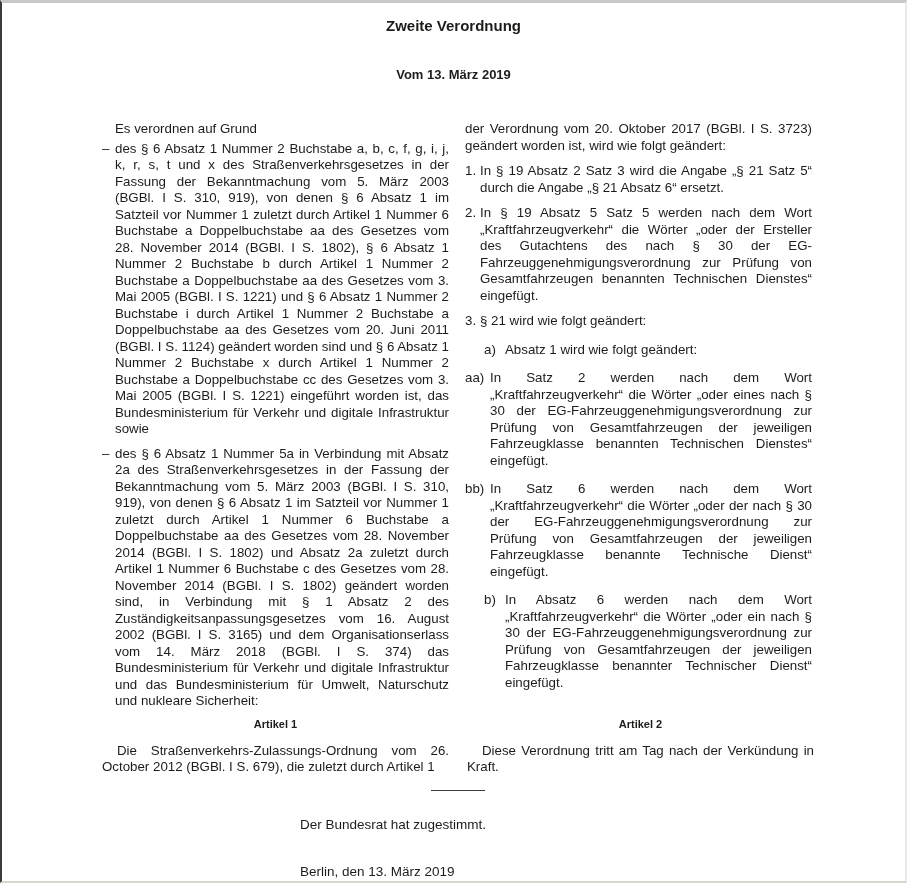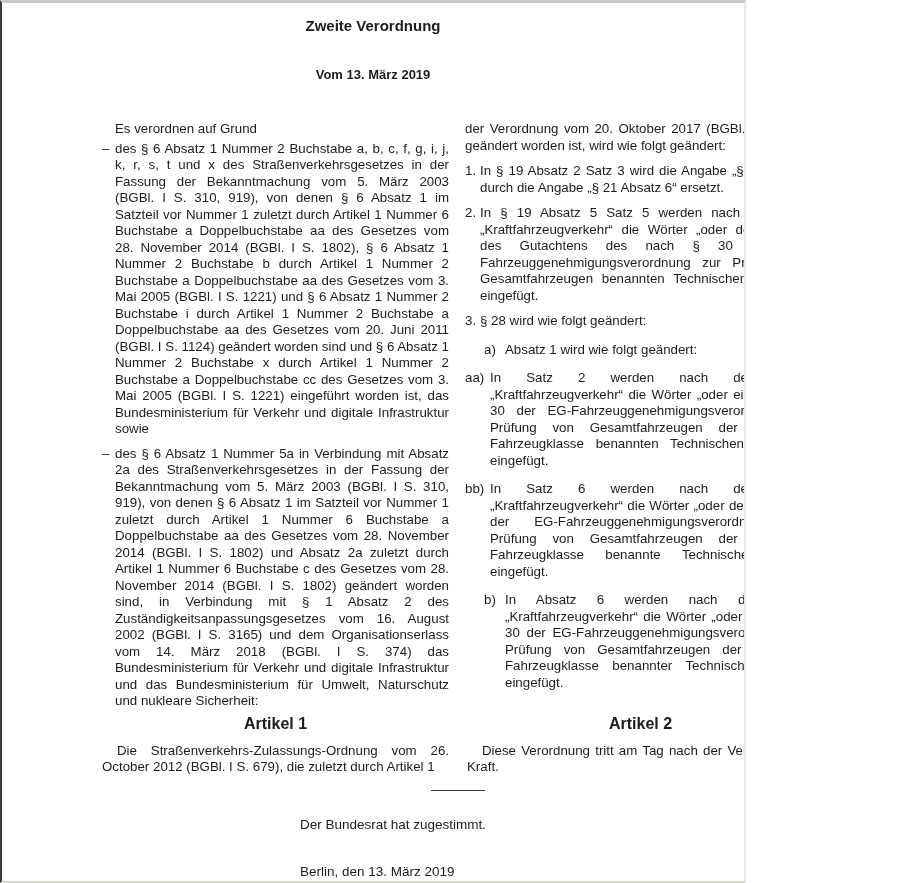--- a/index.html
+++ b/index.html
@@ -1,18 +1,18 @@
 <!DOCTYPE html>
 <html lang="de"><head>
 <meta charset="utf-8">
 <style>
   html,body { margin:0; padding:0; background:#ffffff; }
   .page {
     position:relative;
-    width:746px; height:883px;
+    width:907px; height:883px;
     box-sizing:border-box;
     background:#ffffff;
     border-top:3px solid #c9c9c9;
     border-bottom:2px solid #d8d8d1;
     border-left:2px solid #3a3a3a;
     border-right:2px solid #e9e9e6;
     font-family:"Liberation Sans","DejaVu Sans",sans-serif;
     color:#1c1c1a;
     overflow:hidden;
   }
@@ -48,21 +48,21 @@
   .lvl3 .marker { width:25px; }
   .cont { text-align:justify; }
   .article {
     position:absolute; width:347px; top:713px;
     font-size:13.3px; line-height:16.5px;
   }
   .article.left  { left:100px; }
   .article.right { left:465px; }
   .article h2 {
     margin:0; text-align:center;
-    font-size:16px; font-weight:bold;
+    font-size:11px; font-weight:bold;
   }
   .article p {
     margin:10px 0 0 0;
     text-align:justify; text-indent:15px;
   }
   .footer-rule {
     position:absolute; top:787px; left:429px;
     width:54px; height:0;
     border-top:1.5px solid #3c3c3c;
   }
@@ -110,21 +110,21 @@
         <span class="txt">In § 19 Absatz 2 Satz 3 wird die Angabe „§ 21 Satz 5“ durch die Angabe „§ 21 Absatz 6“ ersetzt.</span>
       </div>
 
       <div class="li lvl1">
         <span class="marker">2.</span>
         <span class="txt">In § 19 Absatz 5 Satz 5 werden nach dem Wort „Kraftfahrzeugverkehr“ die Wörter „oder der Ersteller des Gutachtens des nach § 30 der EG-Fahrzeuggenehmigungsverordnung zur Prüfung von Gesamtfahrzeugen benannten Technischen Dienstes“ eingefügt.</span>
       </div>
 
       <div class="li lvl1">
         <span class="marker">3.</span>
-        <span class="txt">§ 28 wird wie folgt geändert:</span>
+        <span class="txt">§ 21 wird wie folgt geändert:</span>
       </div>
 
       <div class="li lvl2">
         <span class="marker">a)</span>
         <span class="txt">Absatz 1 wird wie folgt geändert:</span>
       </div>
 
       <div class="li lvl3">
         <span class="marker">aa)</span>
         <span class="txt">In Satz 2 werden nach dem Wort „Kraftfahrzeugverkehr“ die Wörter „oder eines nach § 30 der EG-Fahrzeuggenehmigungsverordnung zur Prüfung von Gesamtfahrzeugen der jeweiligen Fahrzeugklasse benannten Technischen Dienstes“ eingefügt.</span>

